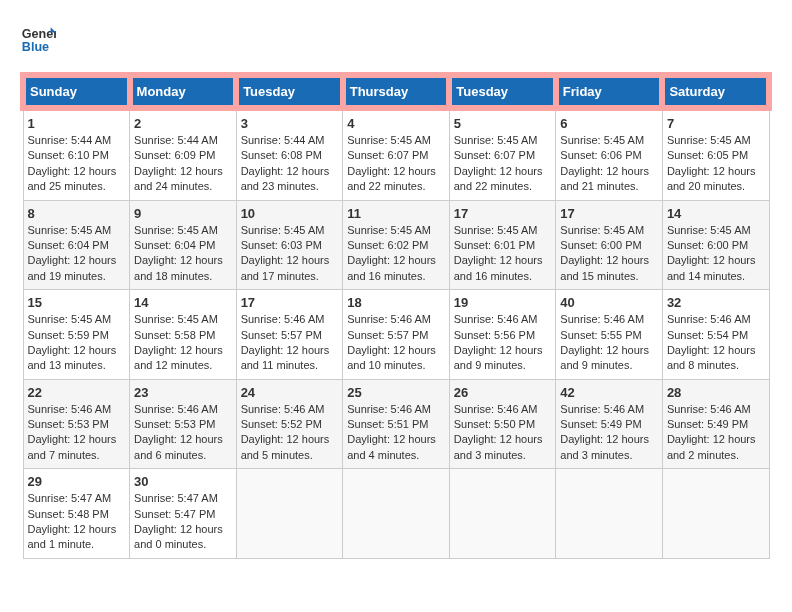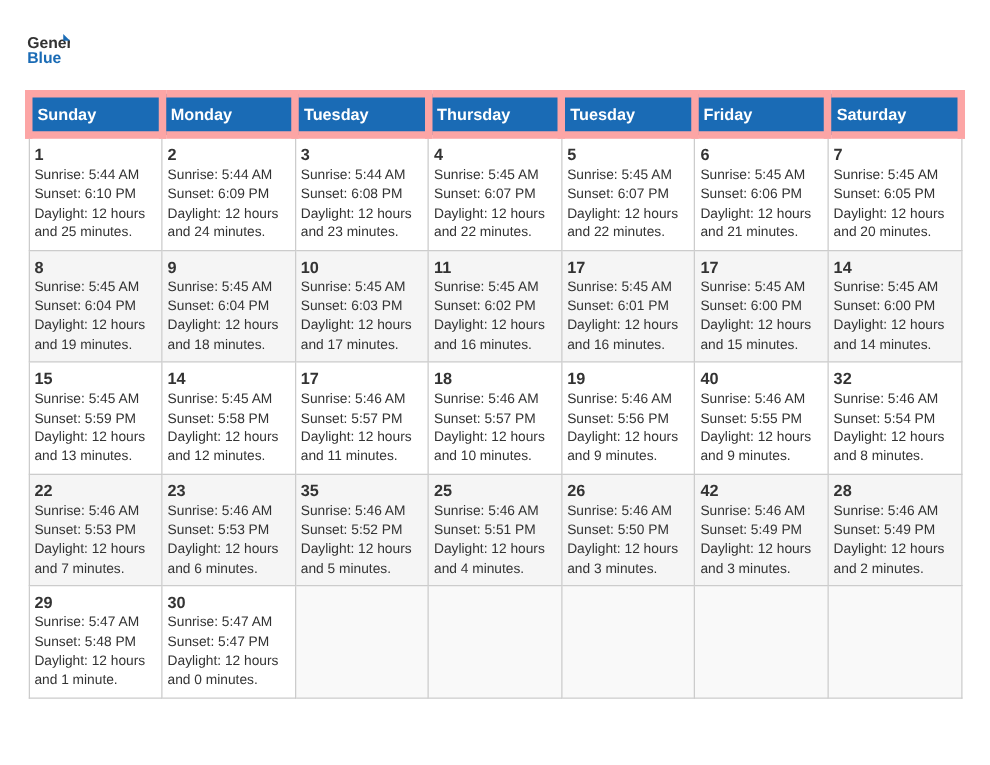--- a/index.html
+++ b/index.html
@@ -275,21 +275,21 @@
 and 7 minutes.</div>
         </td>
         <td>
           <span class="day-num">23</span>
           <div class="day-info" style="white-space: pre-line;">Sunrise: 5:46 AM
 Sunset: 5:53 PM
 Daylight: 12 hours
 and 6 minutes.</div>
         </td>
         <td>
-          <span class="day-num">35</span>
+          <span class="day-num">24</span>
           <div class="day-info" style="white-space: pre-line;">Sunrise: 5:46 AM
 Sunset: 5:52 PM
 Daylight: 12 hours
 and 5 minutes.</div>
         </td>
         <td>
           <span class="day-num">25</span>
           <div class="day-info" style="white-space: pre-line;">Sunrise: 5:46 AM
 Sunset: 5:51 PM
 Daylight: 12 hours

